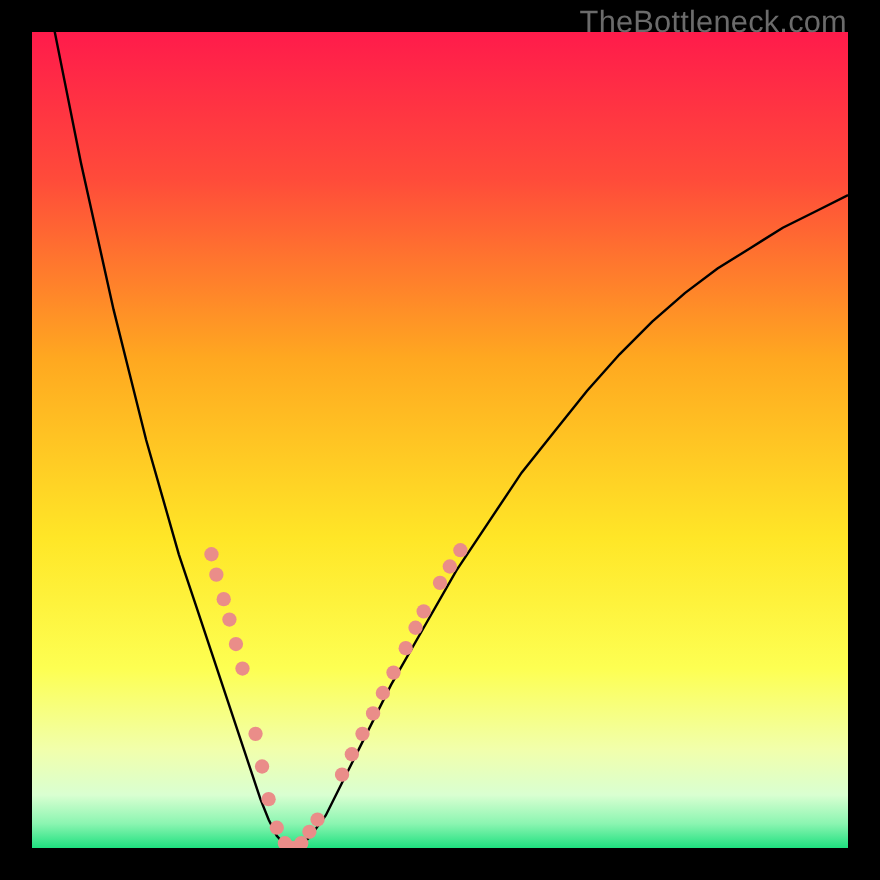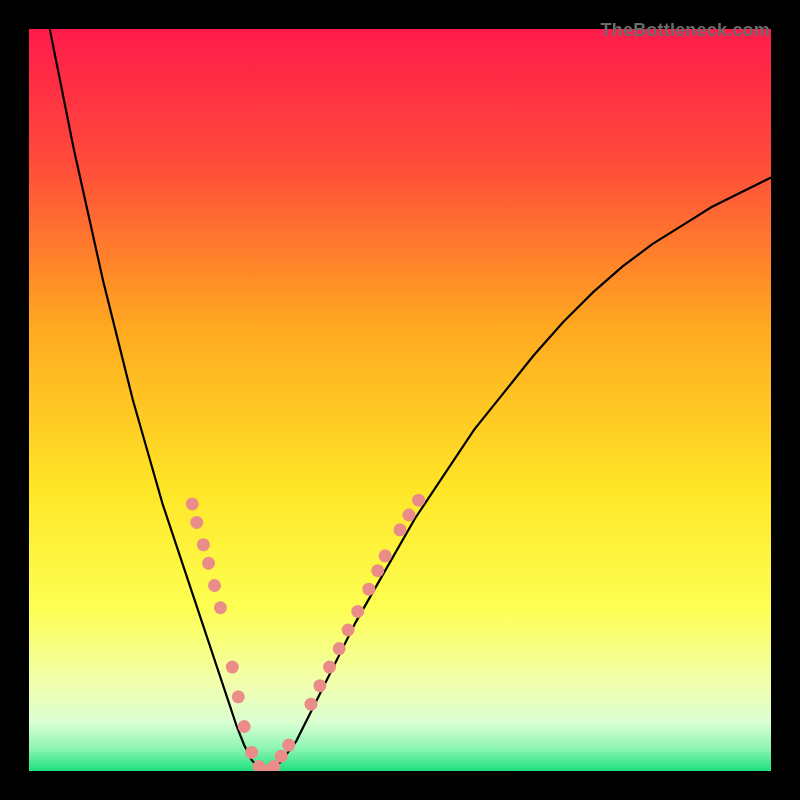--- a/index.html
+++ b/index.html
@@ -19,26 +19,26 @@
   .plot-area {
     position: absolute;
     left: 29px;
     top: 29px;
     width: 742px;
     height: 742px;
     overflow: hidden;
   }
   .watermark {
     position: absolute;
-    top: 20px;
+    top: 4px;
     right: 30px;
     color: #6b6b6b;
-    font-size: 18px;
+    font-size: 28px;
     letter-spacing: 0.2px;
-    font-weight: 700;
+    font-weight: 400;
   }
   svg { display:block; }
 </style>
 </head>
 <body>
 
 <div class="frame">
   <div class="plot-area">
     <svg id="chart-svg" width="742" height="742" viewBox="0 0 742 742">
       <defs>

